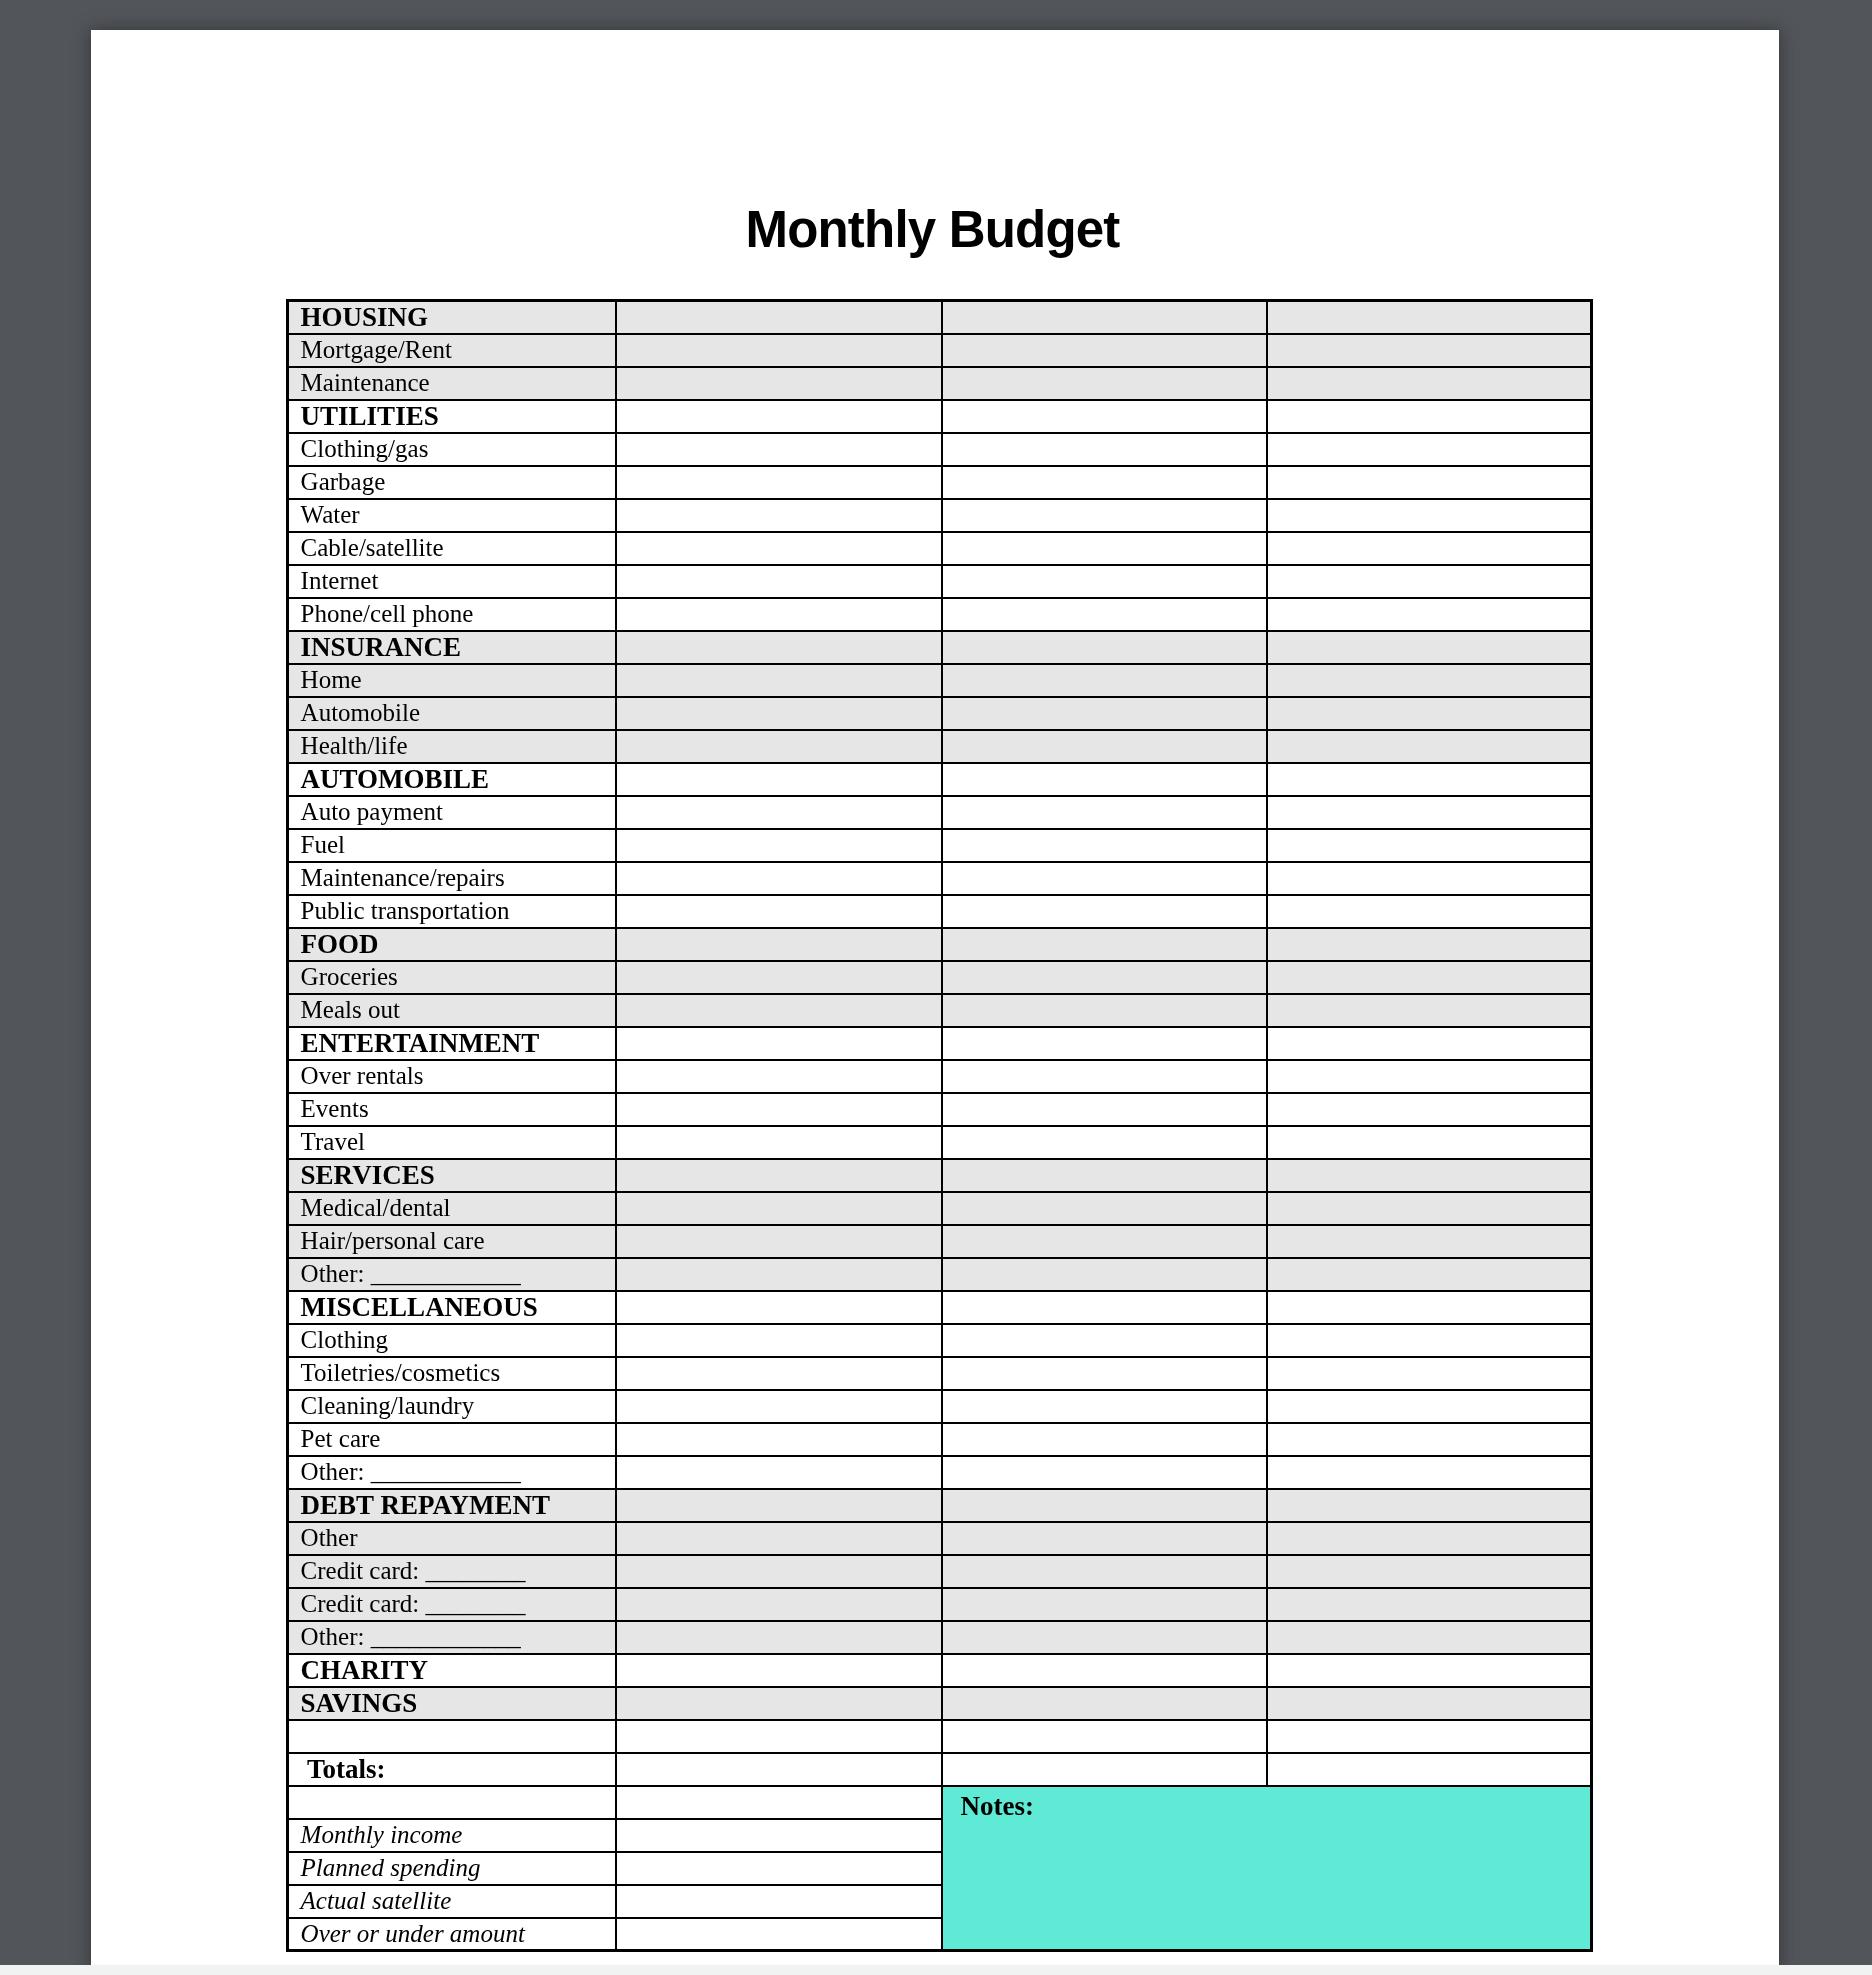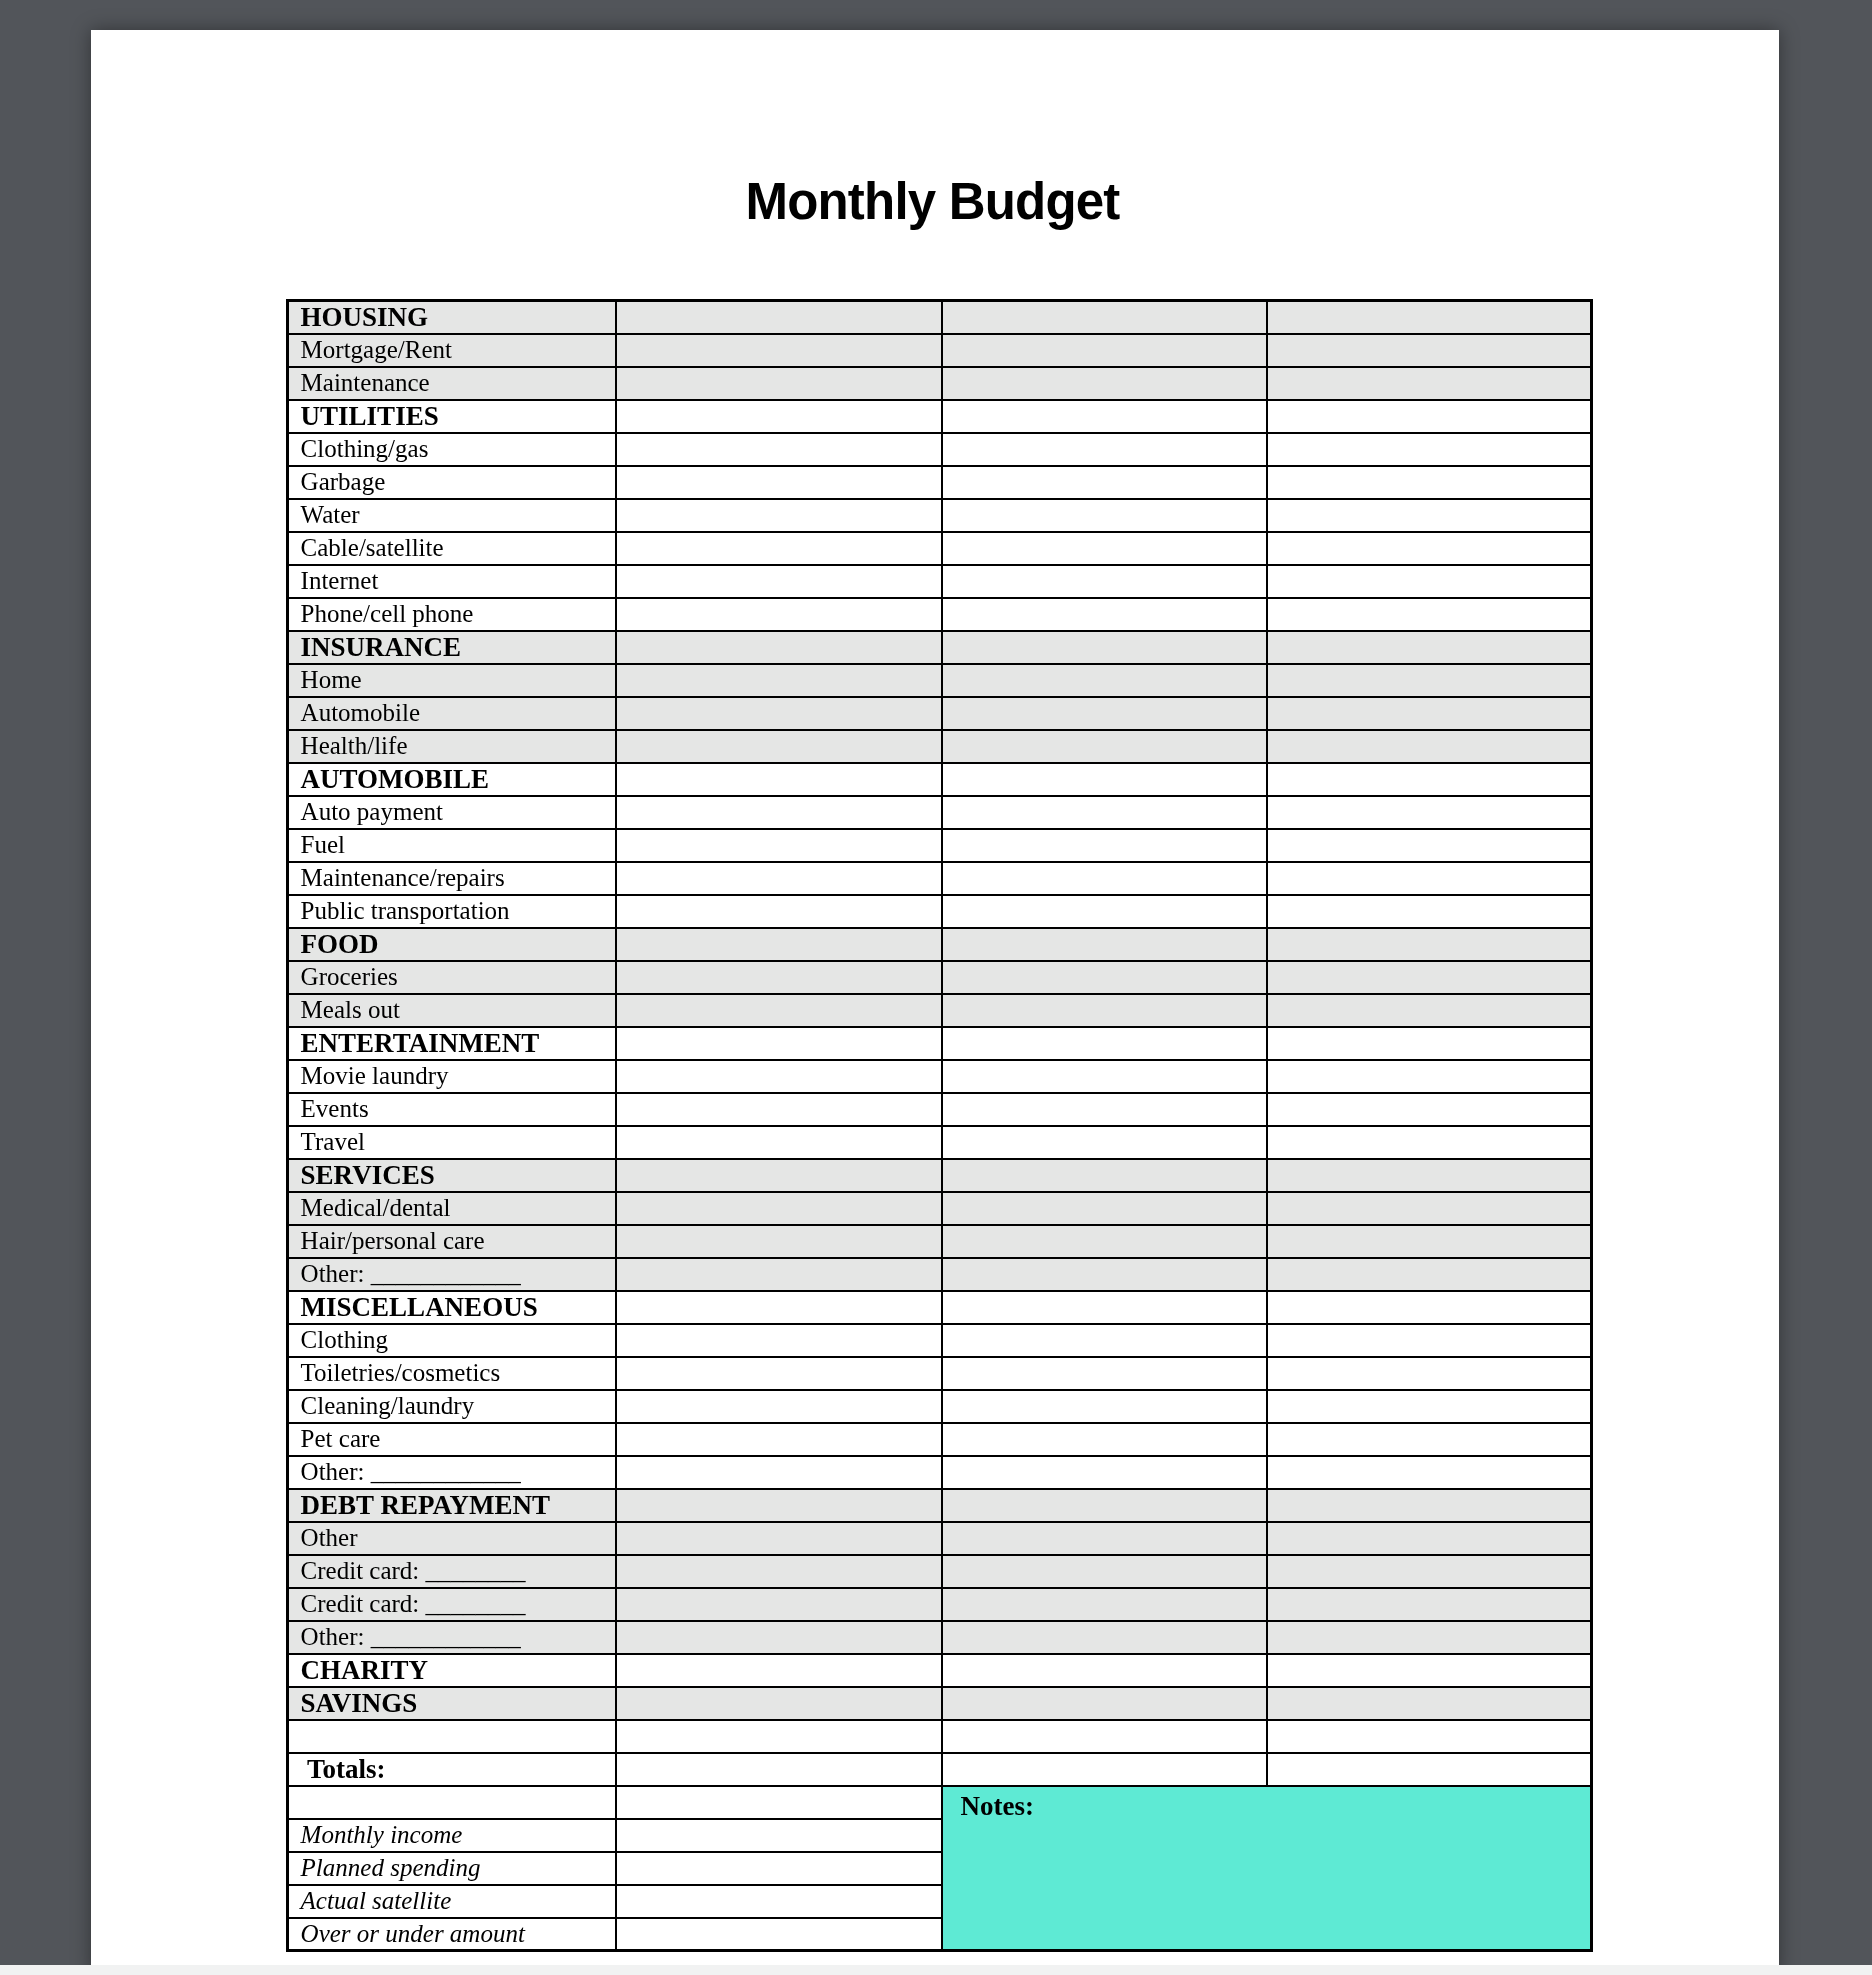--- a/index.html
+++ b/index.html
@@ -12,21 +12,21 @@
   }
   *{margin:0;padding:0;box-sizing:border-box;}
   html,body{width:1873px;height:1975px;overflow:hidden;background:var(--bg);}
   .stage{position:absolute;left:0;top:0;width:1873px;height:1975px;background:var(--bg);}
   .page{
     position:absolute;left:91px;top:30px;width:1688px;height:1946px;
     background:var(--page);
     box-shadow:0 0 18px rgba(0,0,0,0.40);
   }
   .doc-title{
-    position:absolute;left:190px;top:140px;width:1303px;height:63px;
+    position:absolute;left:190px;top:168px;width:1303px;height:63px;
     text-align:center;
     font-family:"Liberation Sans","DejaVu Sans",sans-serif;
     font-weight:bold;font-size:51px;line-height:63px;letter-spacing:-0.8px;
     color:var(--text);
   }
   .col-headers{
     position:absolute;left:190px;top:230px;width:1303px;height:36px;
     display:flex;
   }
   .col-h{
@@ -212,21 +212,21 @@
             <td></td>
             <td></td>
           </tr>
           <tr>
             <td class="section">ENTERTAINMENT</td>
             <td></td>
             <td></td>
             <td></td>
           </tr>
           <tr>
-            <td>Movie laundry</td>
+            <td>Over rentals</td>
             <td></td>
             <td></td>
             <td></td>
           </tr>
           <tr>
             <td>Events</td>
             <td></td>
             <td></td>
             <td></td>
           </tr>

